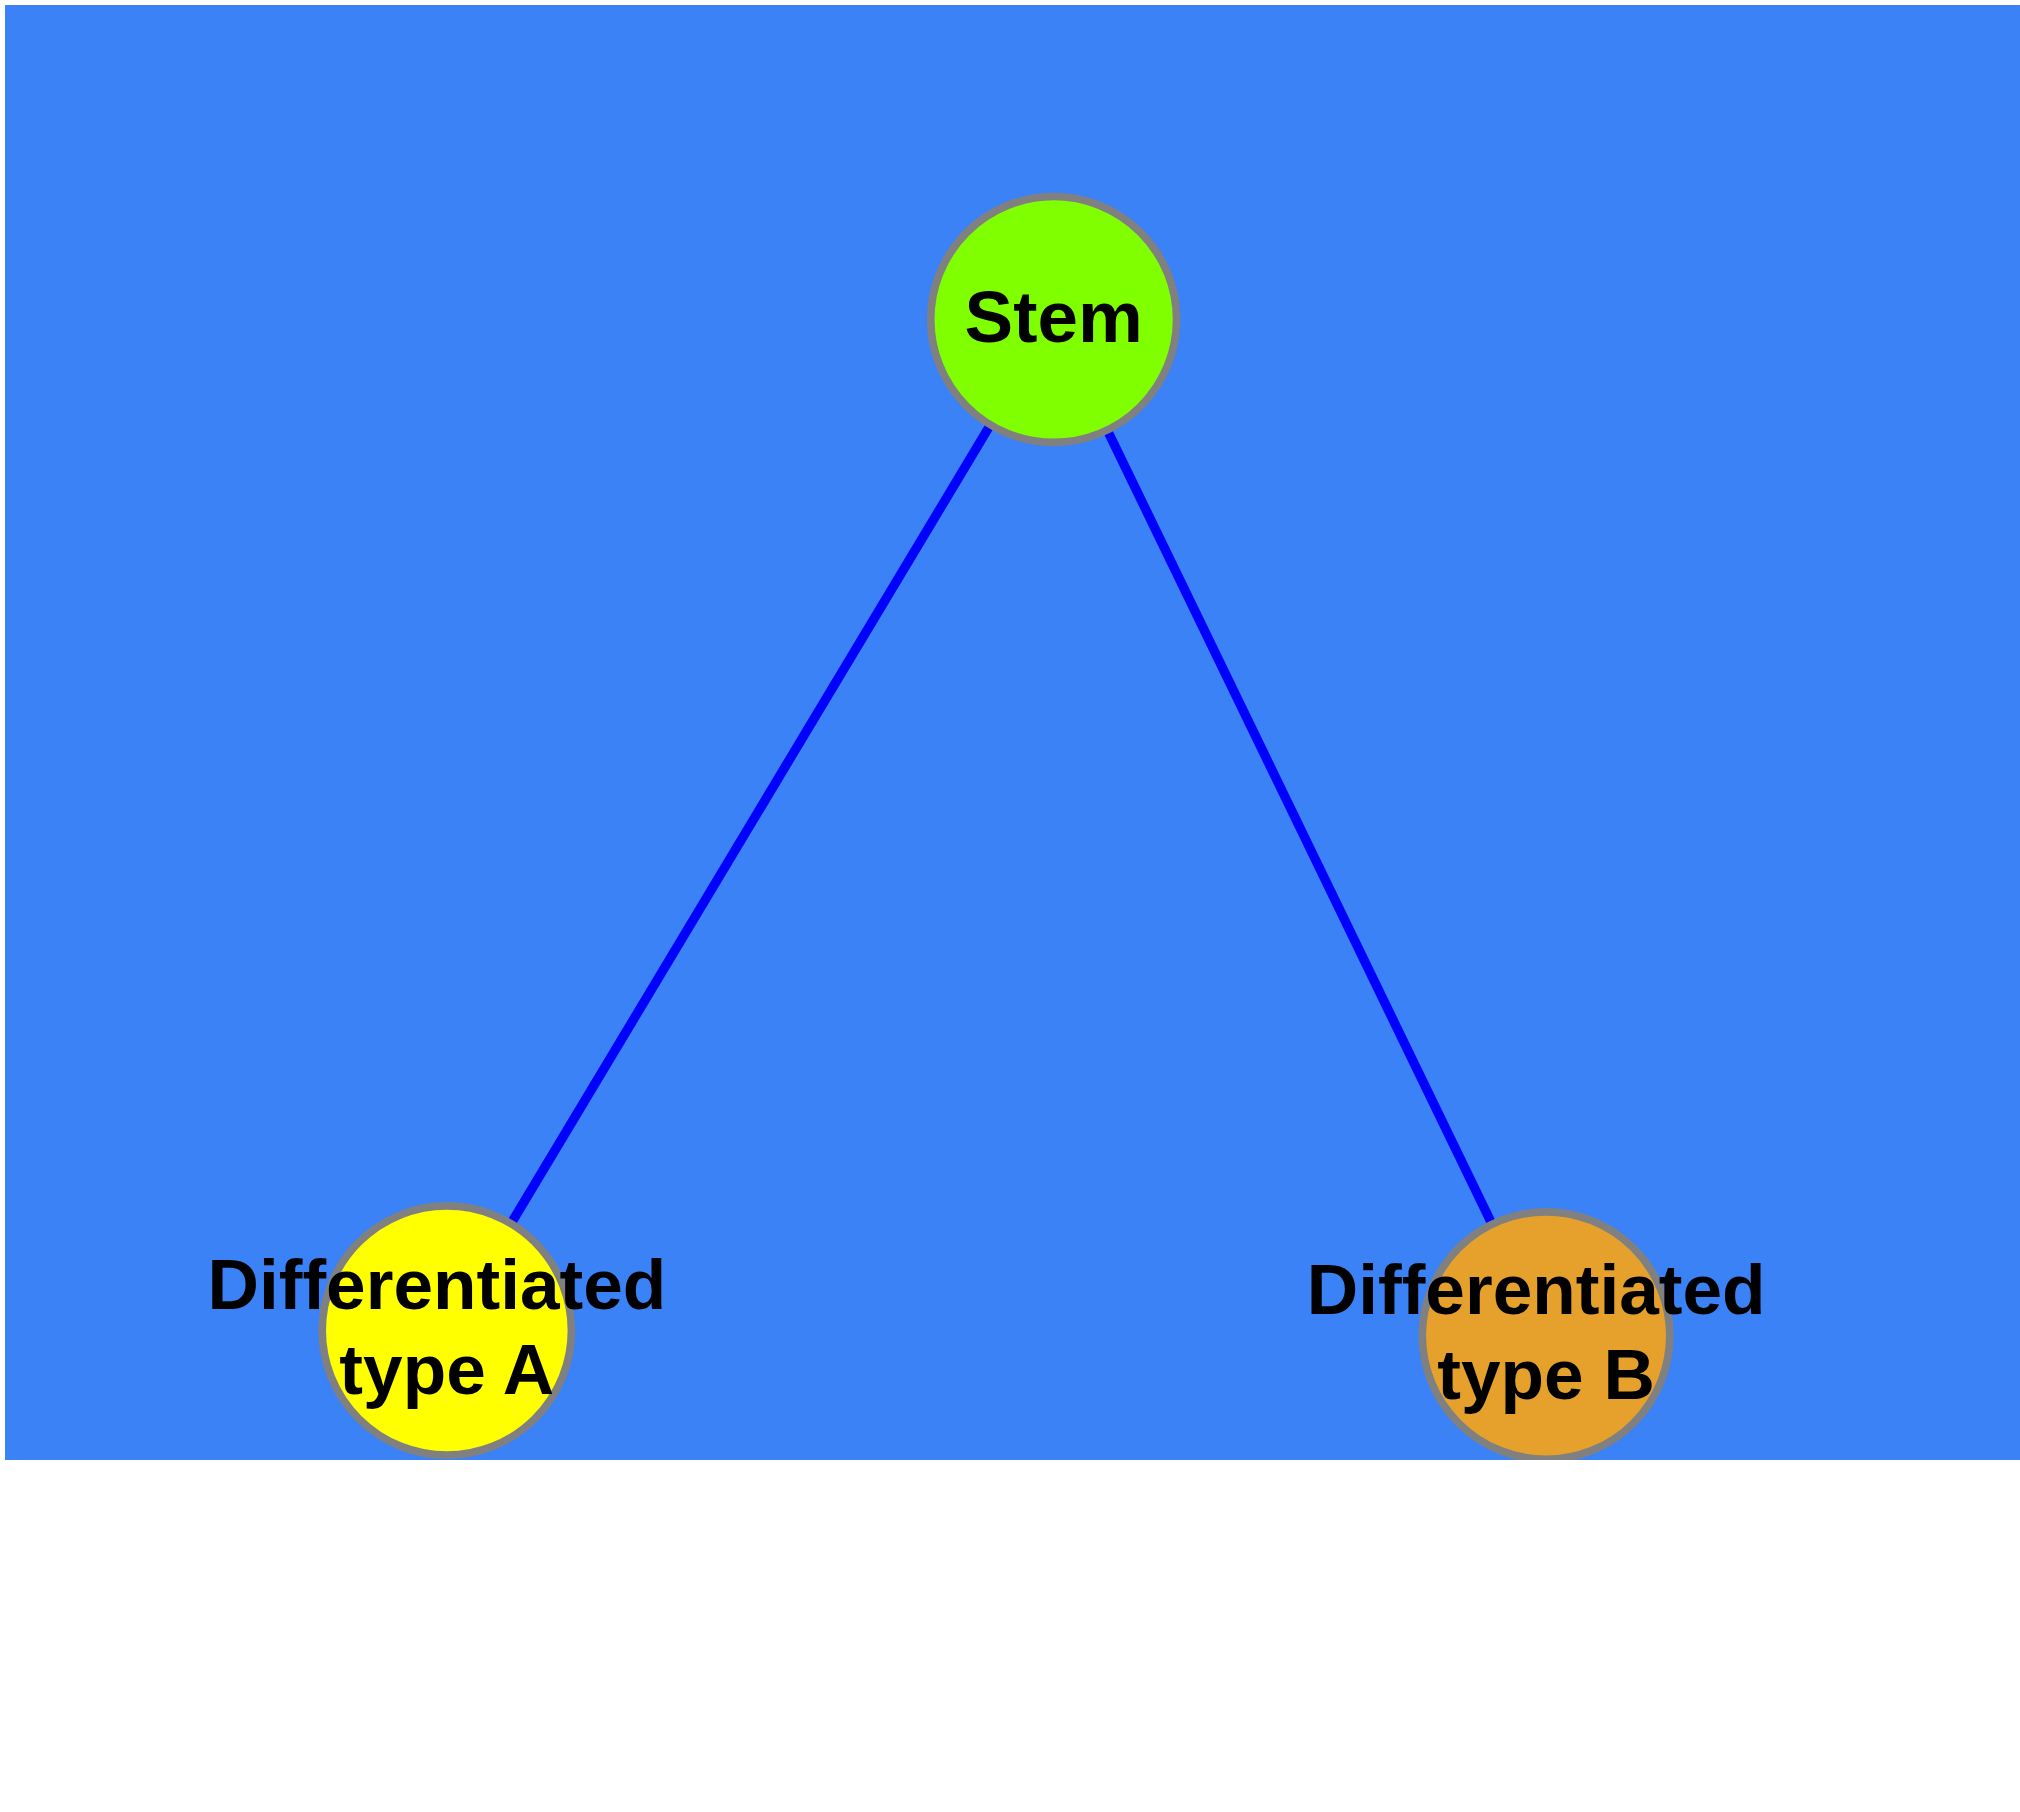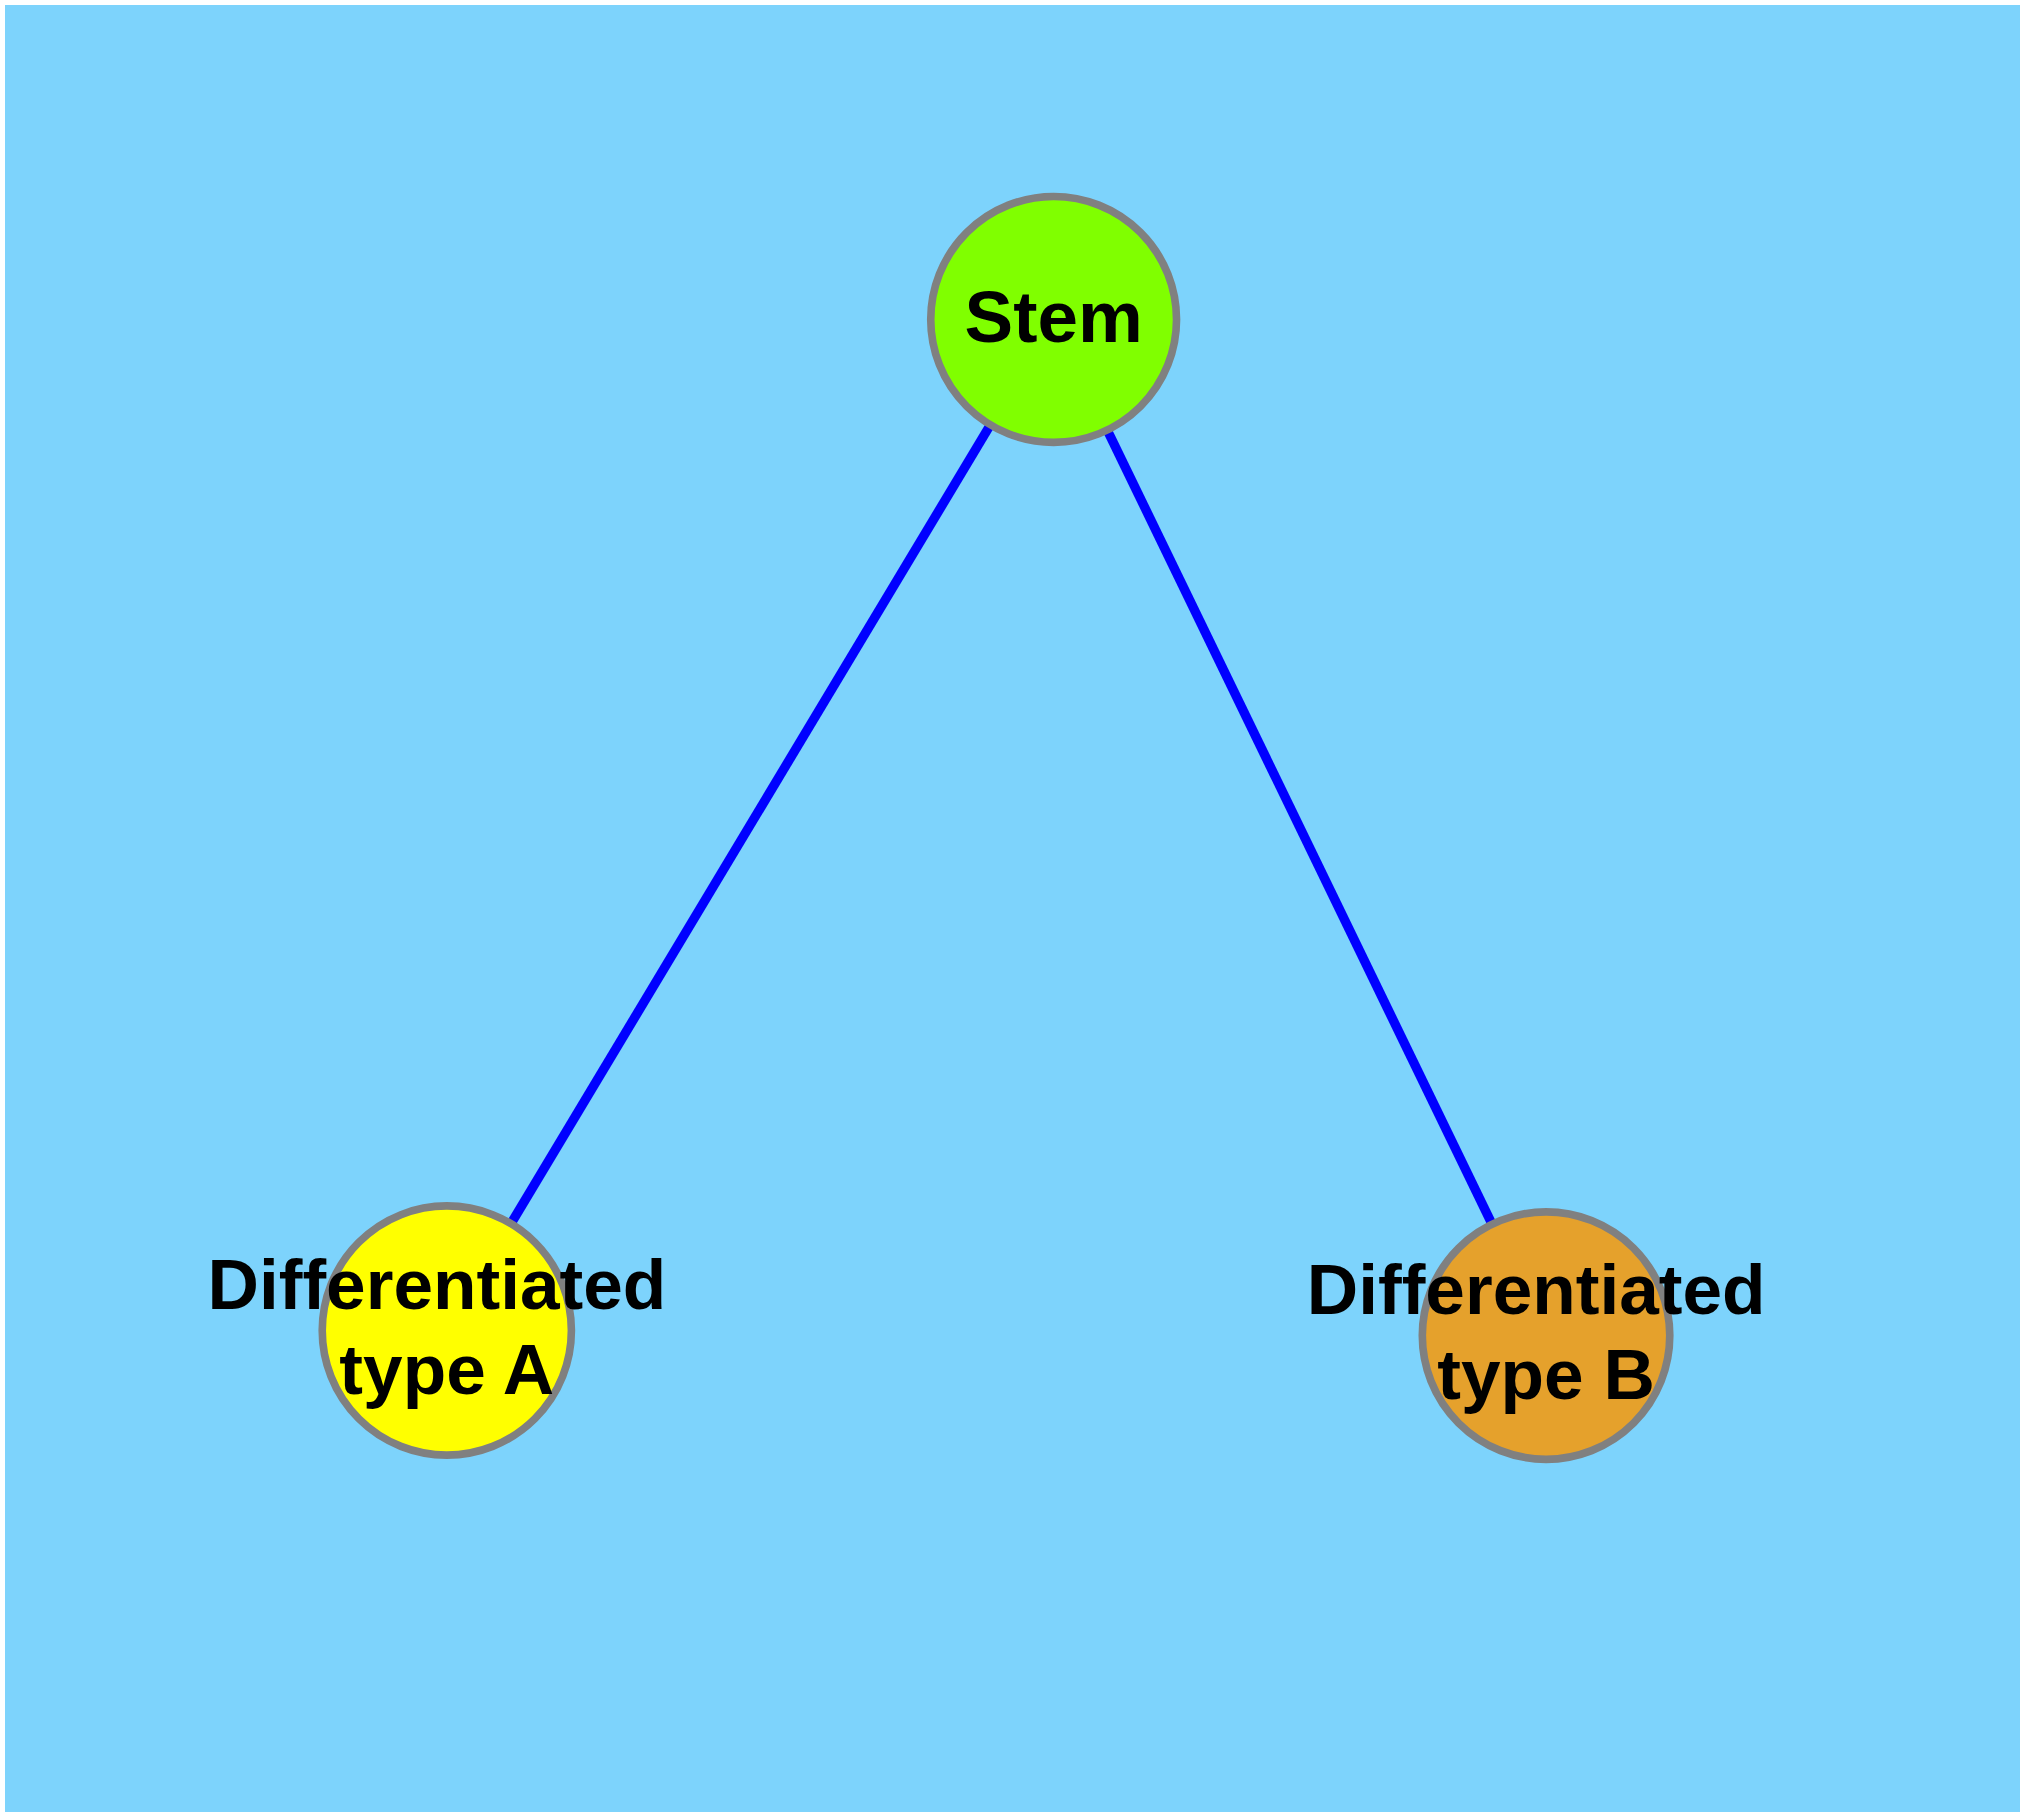--- a/index.html
+++ b/index.html
@@ -9,22 +9,22 @@
   }
   body {
     width: 2021px;
     height: 1812px;
     overflow: hidden;
     font-family: "Liberation Sans", sans-serif;
   }
   #canvas {
     position: relative;
     width: 2021px;
-    height: 1812px;
-    background: #7dd3fc;
+    height: 1460px;
+    background: #3b82f6;
     box-sizing: border-box;
     border-top: 5.1px solid #ffffff;
     border-left: 5.1px solid #ffffff;
     overflow: hidden;
   }
   #graph-svg {
     position: absolute;
     top: 0;
     left: 0;
     width: 2021px;

